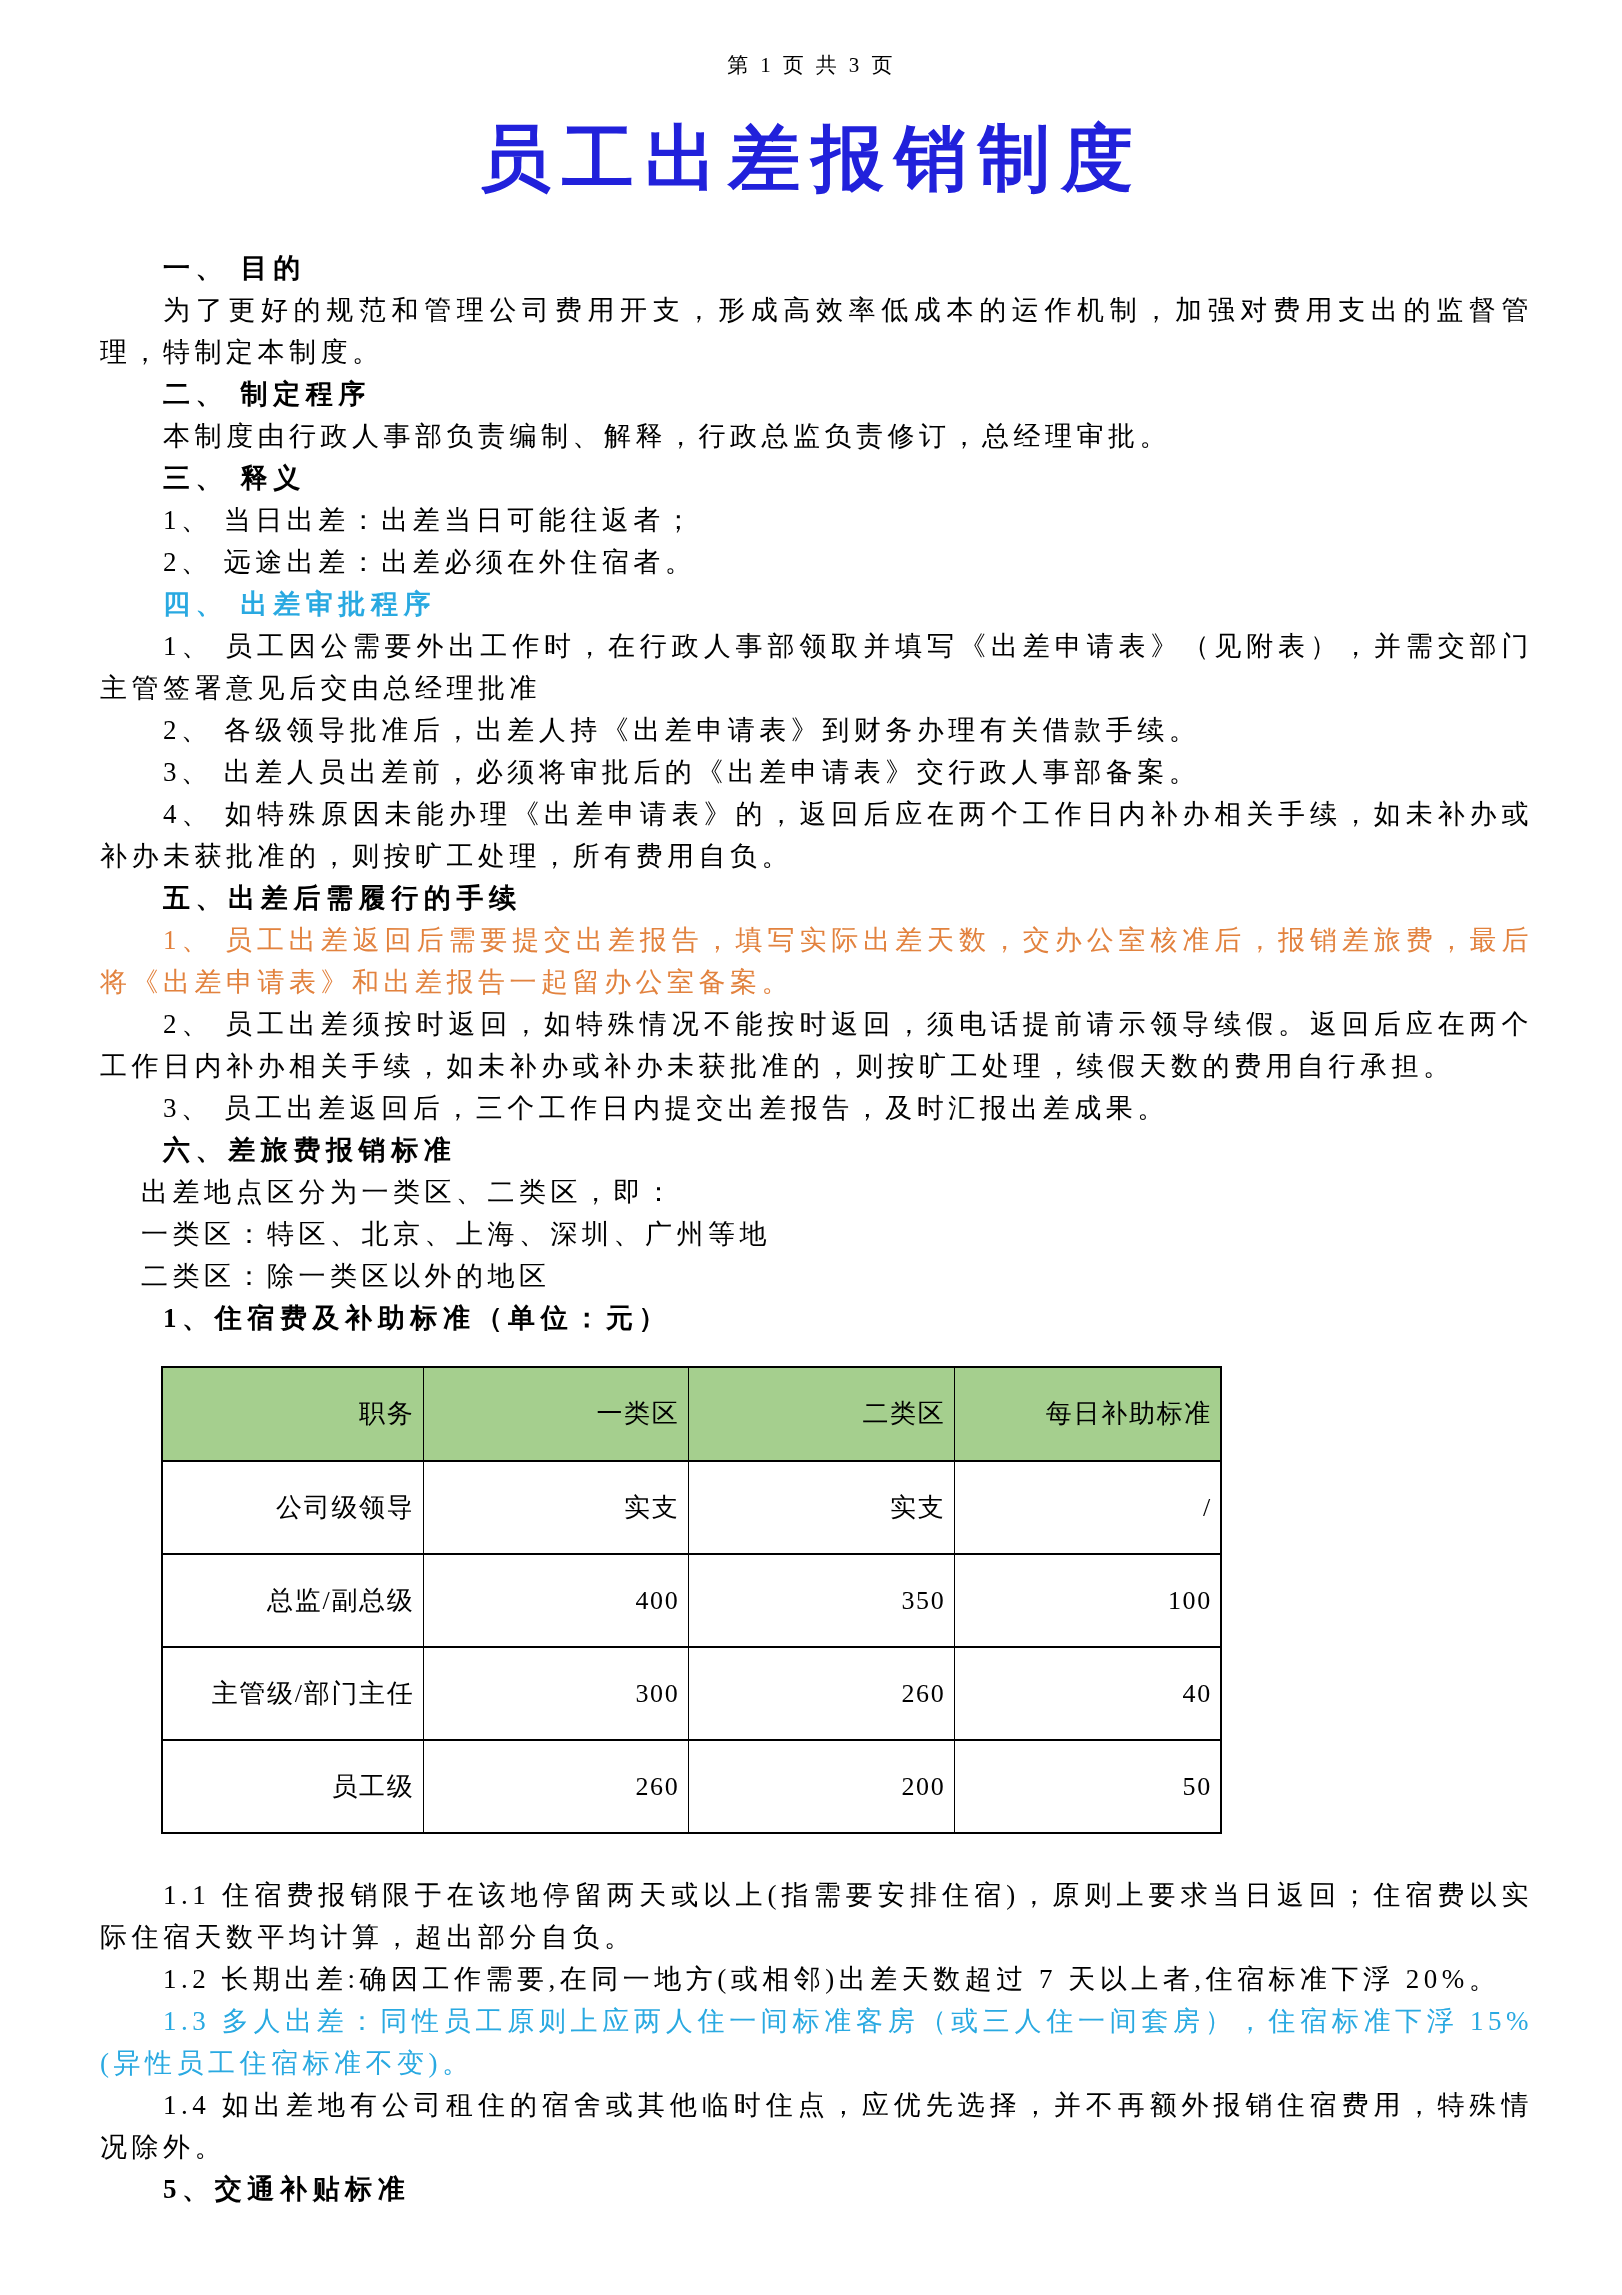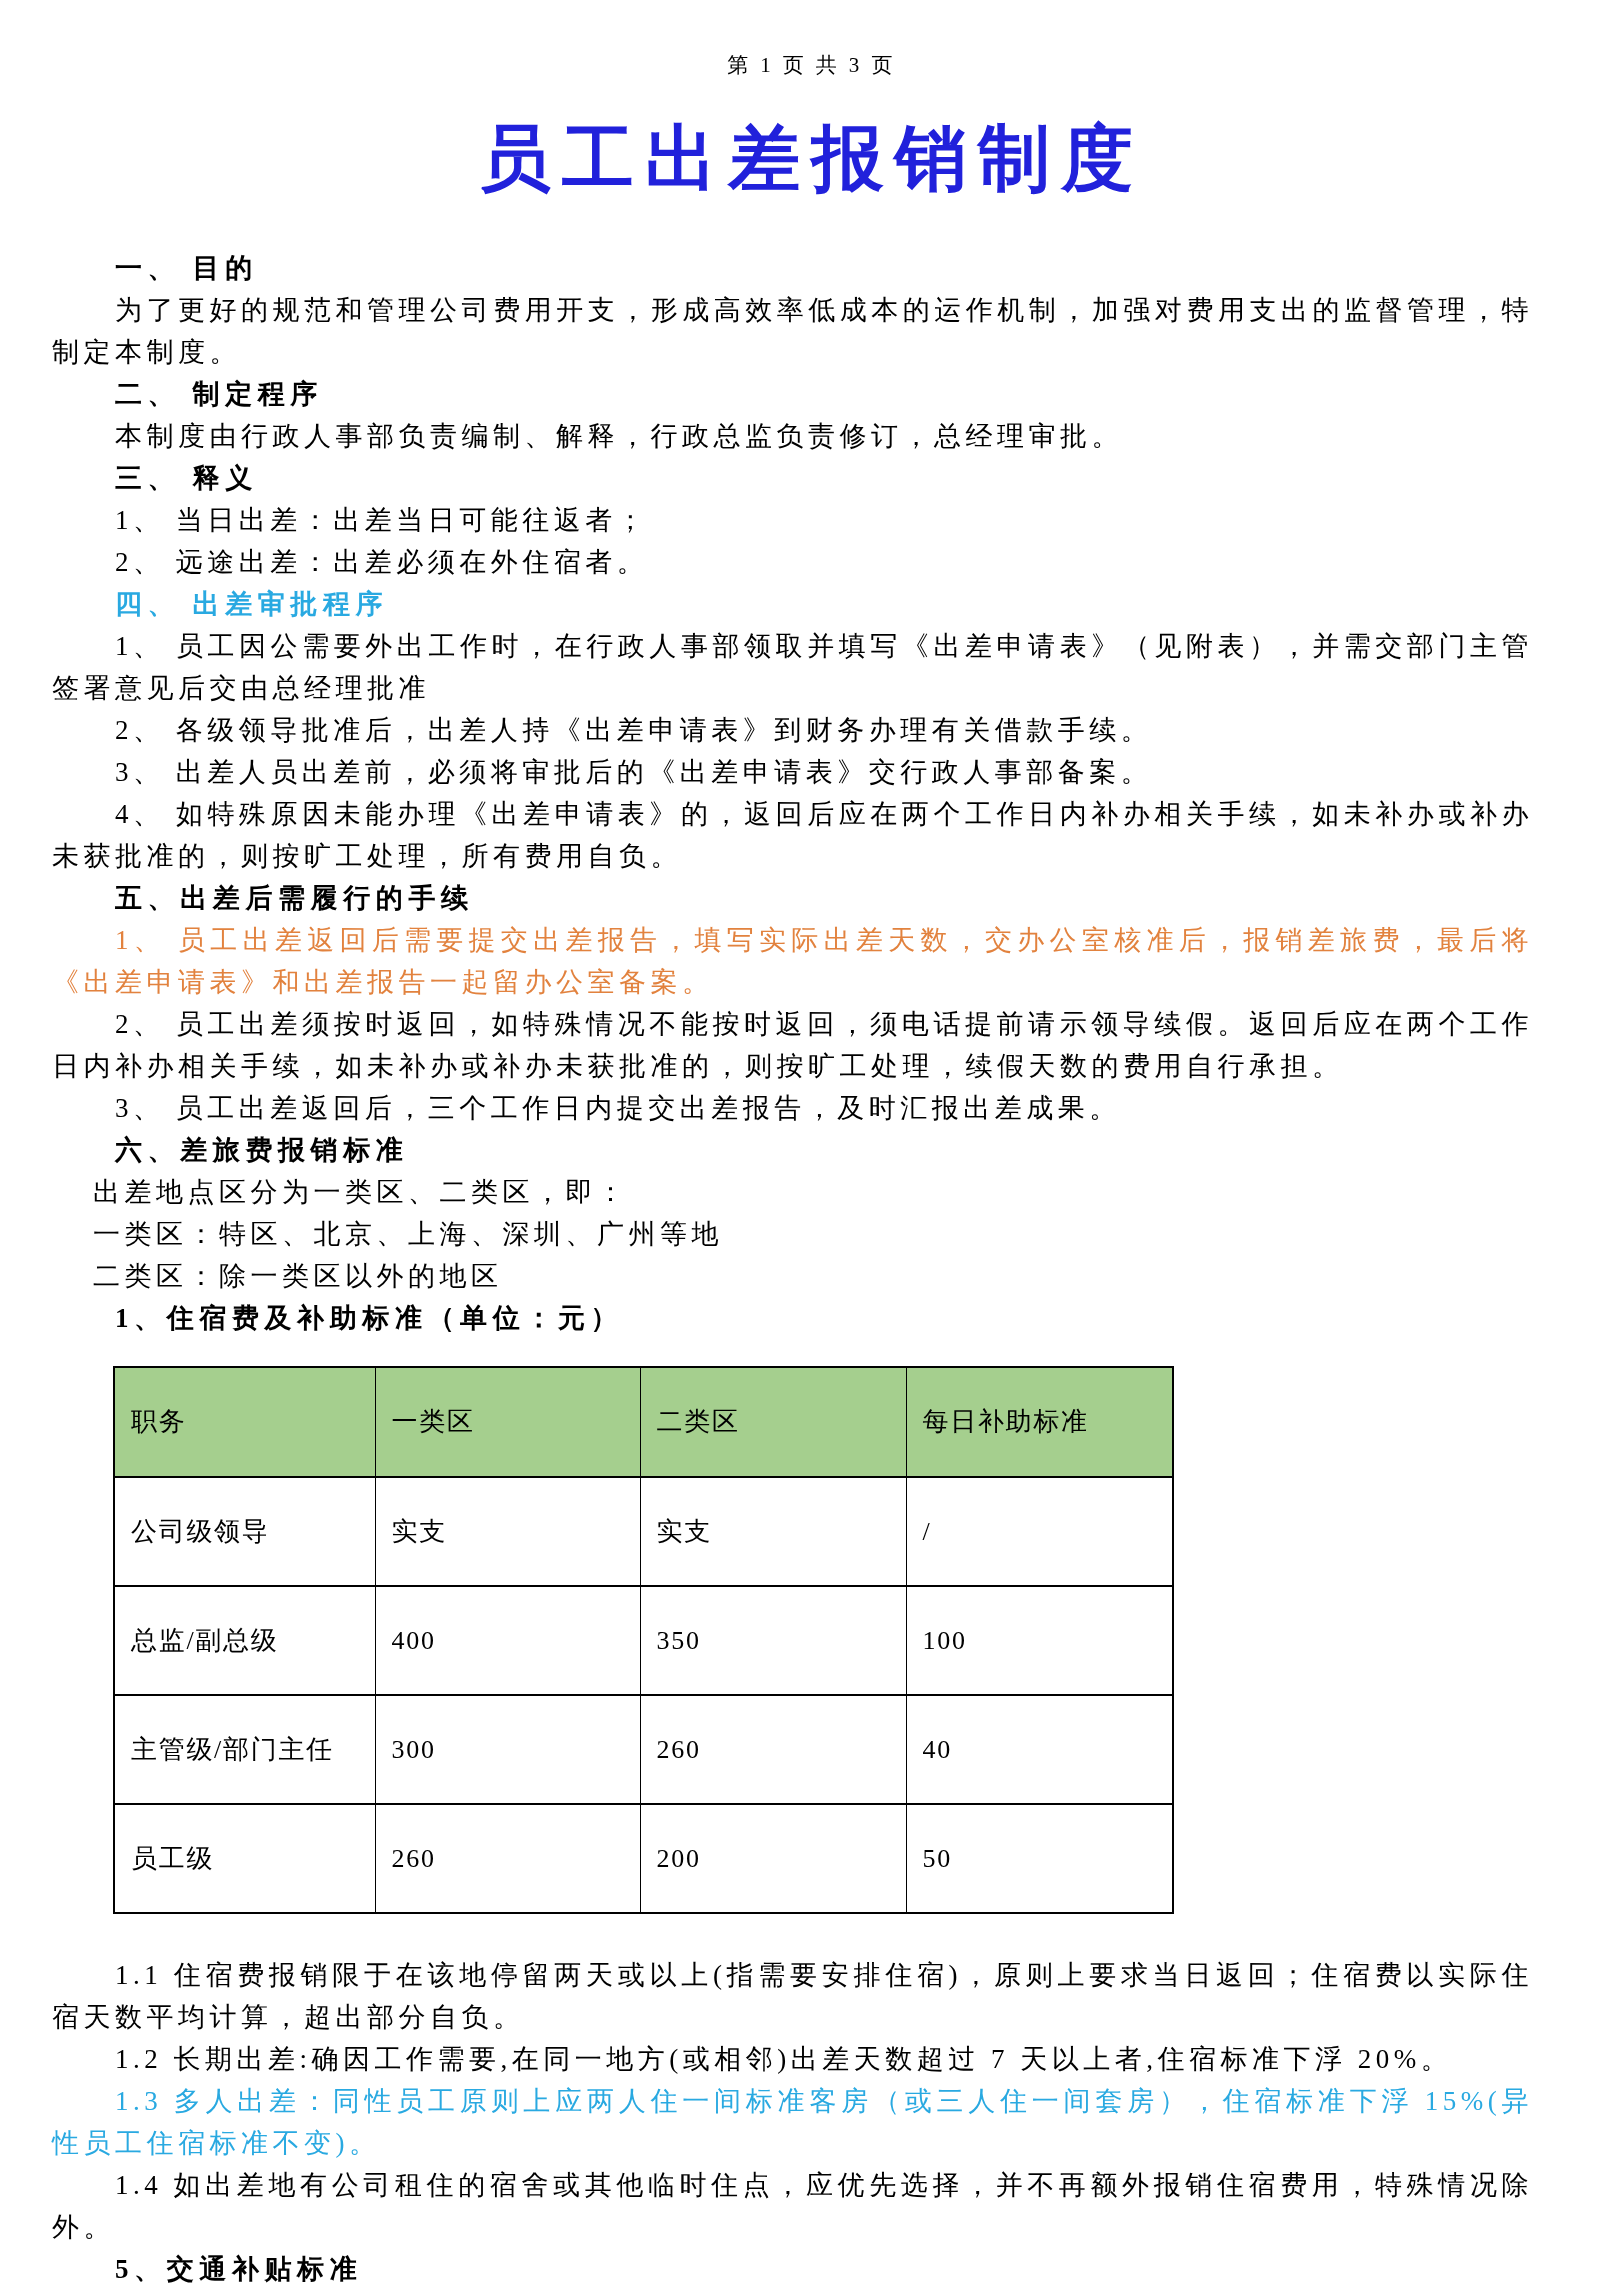--- a/index.html
+++ b/index.html
@@ -20,21 +20,21 @@
   .doc-title {
     margin-top: 21px;
     text-align: center;
     font-size: 72px;
     font-weight: bold;
     letter-spacing: 11.2px;
     line-height: 118px;
     color: var(--title_blue);
   }
   .content {
-    margin: 29px 90px 0 52px;
+    margin: 29px 90px 0 100px;
     font-size: 27px;
     line-height: 42px;
     letter-spacing: 4.5px;
     text-align: justify;
   }
   .content p { margin: 0; padding: 0; }
   .h { font-weight: bold; letter-spacing: 5.6px; }
   .ind2 { text-indent: 63px; }
   .ind1 { text-indent: 41px; }
   .c-cyan { color: var(--heading_cyan); }
@@ -44,25 +44,25 @@
     border-collapse: collapse;
     width: 1059px;
     table-layout: fixed;
     border: 2.8px solid #000;
   }
   table.allowance th, table.allowance td {
     border-left: 1.1px solid #000;
     border-right: 1.1px solid #000;
     border-top: 2.8px solid #000;
     border-bottom: 2.8px solid #000;
-    text-align: left;
+    text-align: right;
     vertical-align: middle;
     font-size: 26px;
     letter-spacing: 1.7px;
-    padding: 16px;
+    padding: 8px;
   }
   table.allowance th {
     background: var(--table_header_green);
     height: 76px;
     font-weight: normal;
   }
   table.allowance td {
     height: 75px;
     background: #ffffff;
   }

